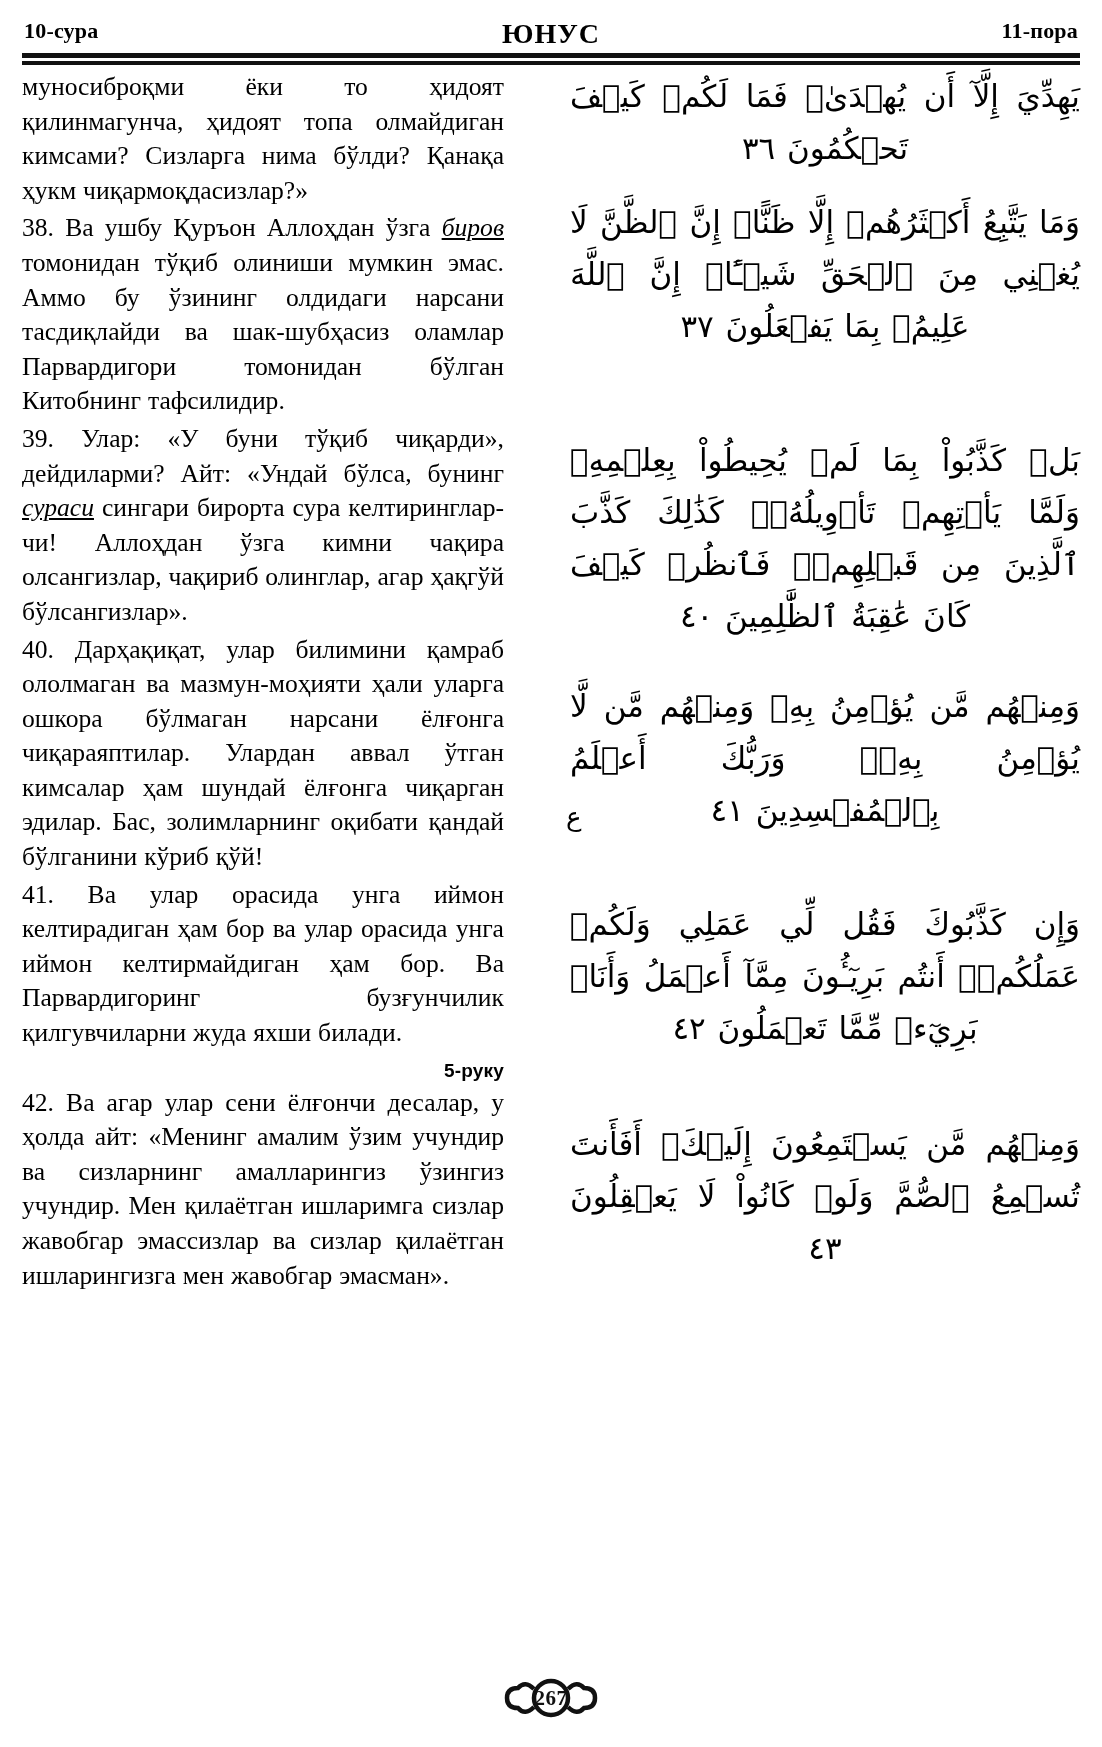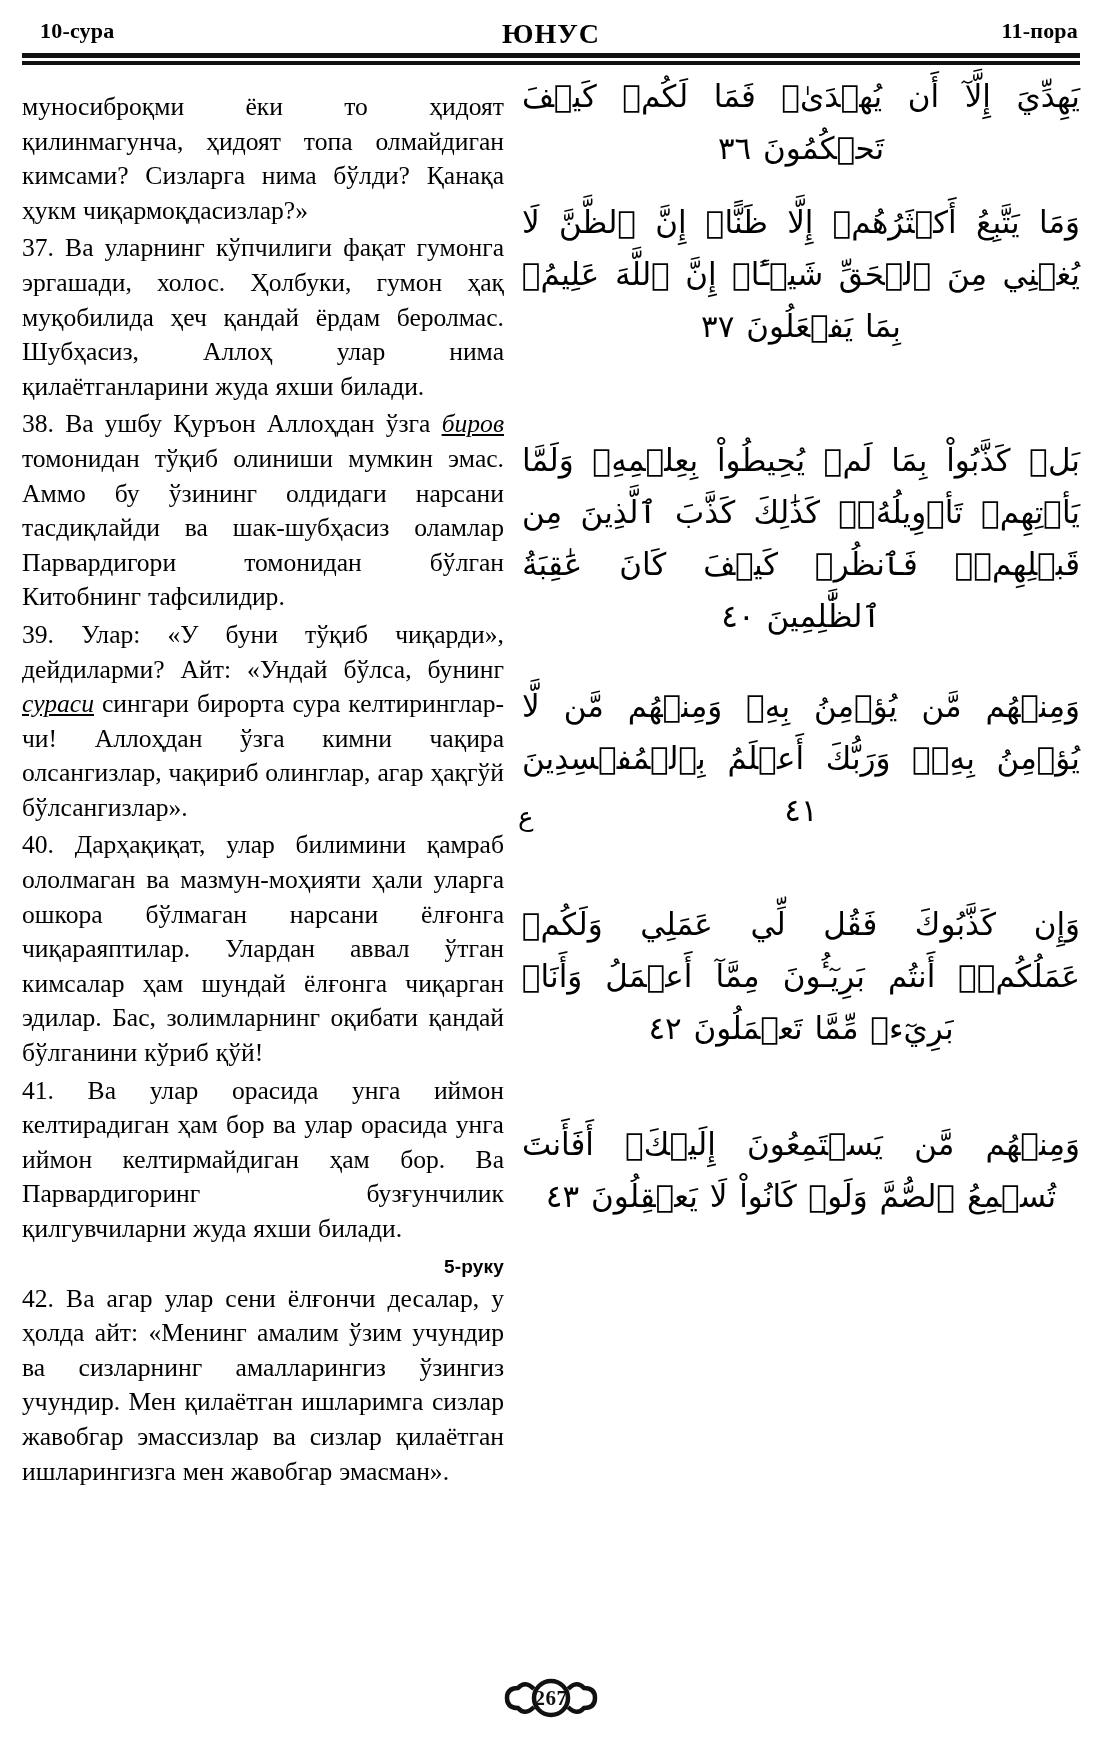--- a/index.html
+++ b/index.html
@@ -39,21 +39,21 @@
     letter-spacing: 0.2px;
   }
   .header .center {
     position: absolute;
     left: 0; right: 0;
     text-align: center;
     font-weight: bold;
     font-size: 28px;
     letter-spacing: 1px;
   }
-  .header .left, .header .right { position: relative; z-index: 2; margin-left: 16px; }
+  .header .left, .header .right { position: relative; z-index: 2; }
 
   .rule-wrap {
     position: absolute;
     top: 53px;
     left: 22px;
     right: 22px;
   }
   .rule-thick {
     height: 5px;
     background: #111111;
@@ -74,34 +74,35 @@
   .col-uz {
     width: 492px;
     padding-right: 10px;
     box-sizing: border-box;
   }
   .col-ar {
     flex: 1;
     padding-left: 8px;
     box-sizing: border-box;
     direction: rtl;
+    margin-left: 48px;
   }
 
   
   .uz-p {
     margin: 0 0 3px 0;
     font-family: "Liberation Serif", serif;
     font-size: 25.6px;
     line-height: 34.6px;
     text-align: justify;
     text-justify: inter-word;
     hyphens: none;
     word-spacing: 0.5px;
   }
-  .uz-p.first { text-indent: 0; margin-top: 20px; }
+  .uz-p.first { text-indent: 0; }
   .uz-p i { font-style: italic; text-decoration: underline; }
 
   .ruku {
     margin: 9px 0 4px 0;
     text-align: right;
     font-family: "Liberation Sans", sans-serif;
     font-weight: bold;
     font-size: 19px;
     letter-spacing: 0.2px;
   }
@@ -174,21 +175,20 @@
     <div class="rule-gap"></div>
     <div class="rule-thin"></div>
   </div>
 
   <div class="columns">
 
     <div class="col-uz">
 
       <p class="uz-p first">муносиброқми ёки то ҳидоят қилинмагунча, ҳидоят топа олмайдиган кимсами? Сизларга нима бўлди? Қанақа ҳукм чиқармоқдасизлар?»</p>
 
-      <p class="uz-p">37. Ва уларнинг кўпчилиги фақат гумонга эргашади, холос. Ҳолбуки, гумон ҳақ муқобилида ҳеч қандай ёрдам беролмас. Шубҳасиз, Аллоҳ улар нима қилаётганларини жуда яхши билади.</p>
 
       <p class="uz-p"><span>38. Ва ушбу Қуръон Аллоҳдан ўзга </span><i>биров</i><span> томонидан тўқиб олиниши мумкин эмас. Аммо бу ўзининг олдидаги нарсани тасдиқлайди ва шак-шубҳасиз оламлар Парвардигори томонидан бўлган Китобнинг тафсилидир.</span></p>
 
       <p class="uz-p"><span>39. Улар: «У буни тўқиб чиқарди», дейдиларми? Айт: «Ундай бўлса, бунинг </span><i>сураси</i><span> сингари бирорта сура келтиринглар-чи! Аллоҳдан ўзга кимни чақира олсангизлар, чақириб олинглар, агар ҳақгўй бўлсангизлар».</span></p>
 
       <p class="uz-p">40. Дарҳақиқат, улар билимини қамраб ололмаган ва мазмун-моҳияти ҳали уларга ошкора бўлмаган нарсани ёлғонга чиқараяптилар. Улардан аввал ўтган кимсалар ҳам шундай ёлғонга чиқарган эдилар. Бас, золимларнинг оқибати қандай бўлганини кўриб қўй!</p>
 
       <p class="uz-p">41. Ва улар орасида унга иймон келтирадиган ҳам бор ва улар орасида унга иймон келтирмайдиган ҳам бор. Ва Парвардигоринг бузғунчилик қилгувчиларни жуда яхши билади.</p>
 
       <div class="ruku">5-руку</div>

